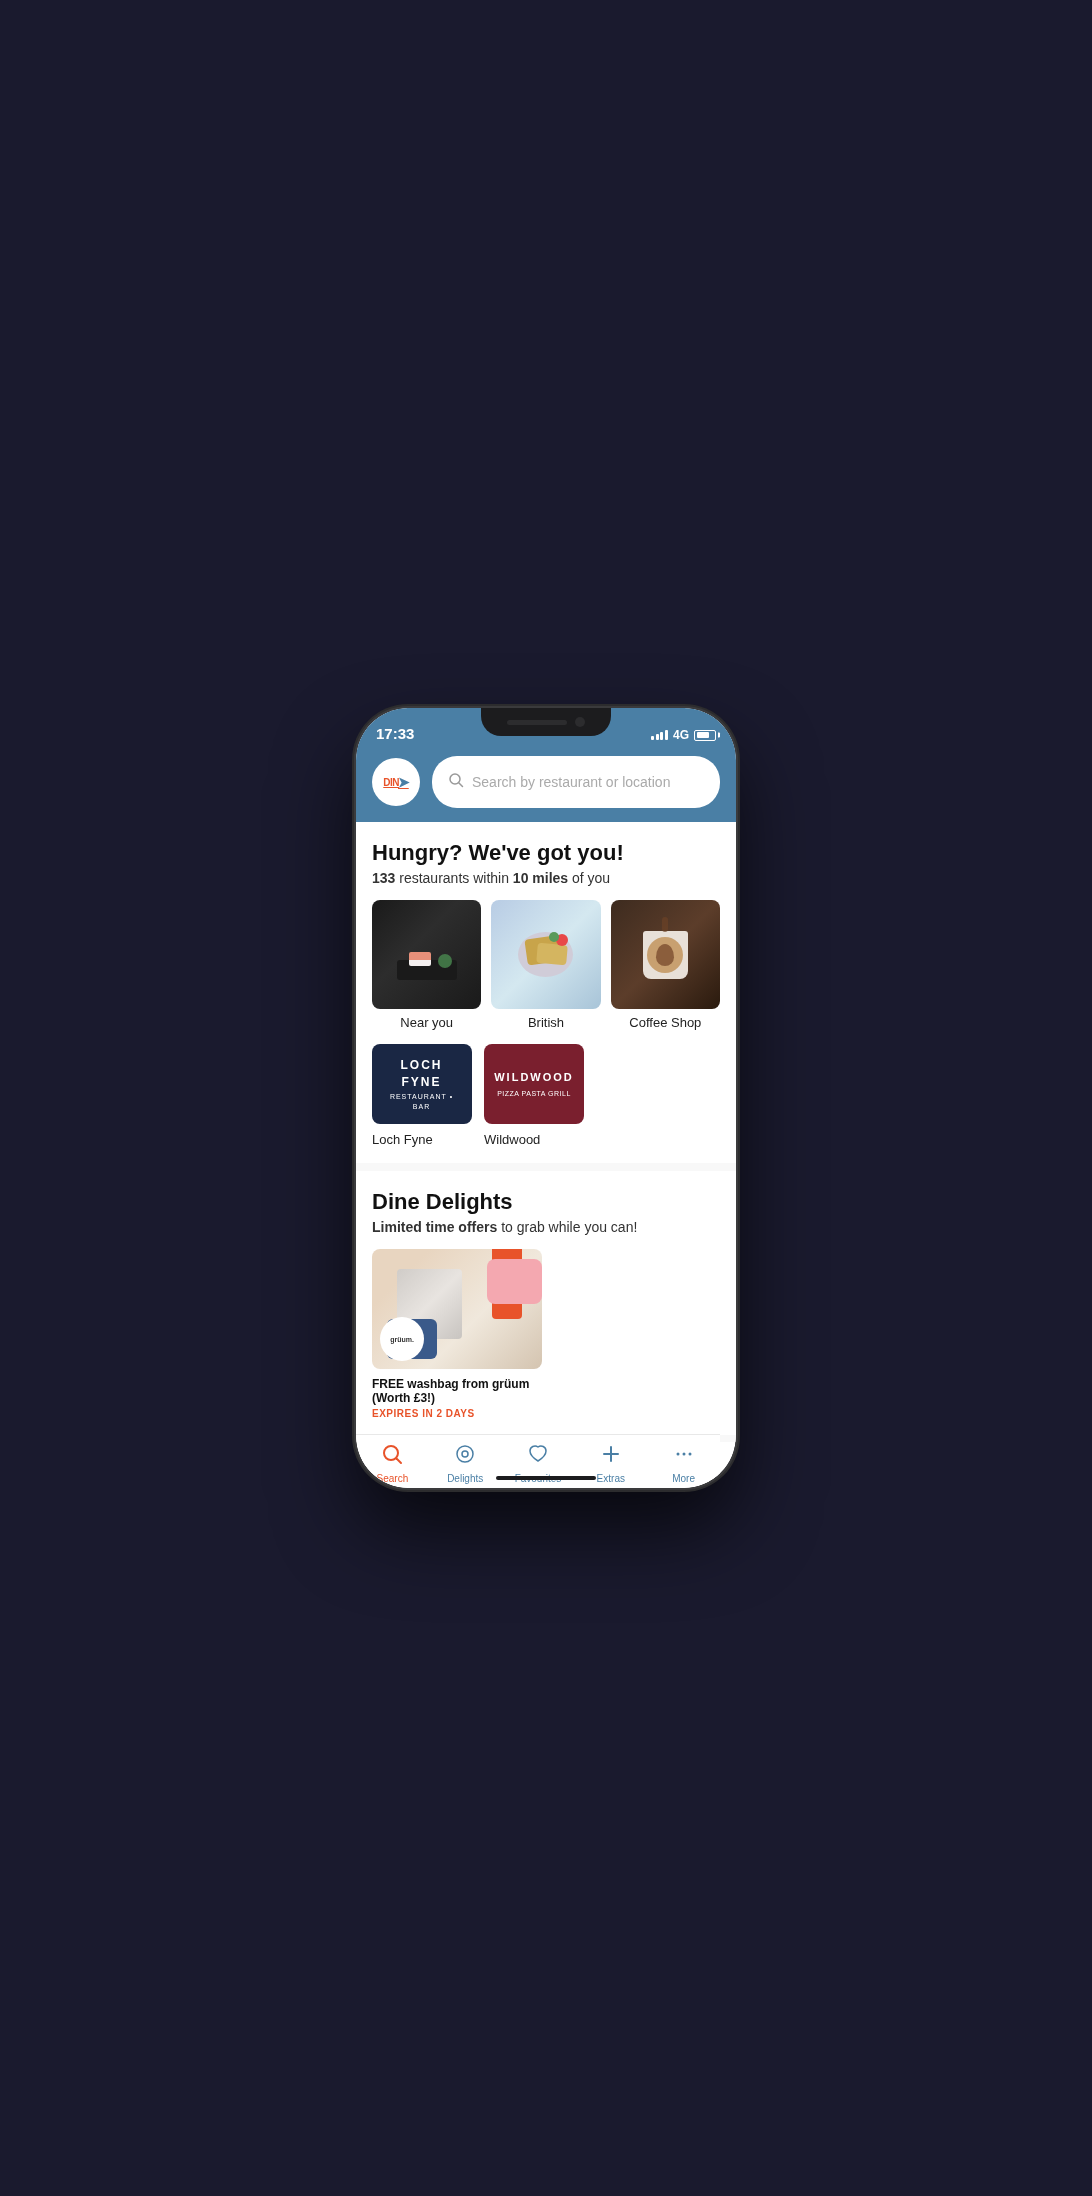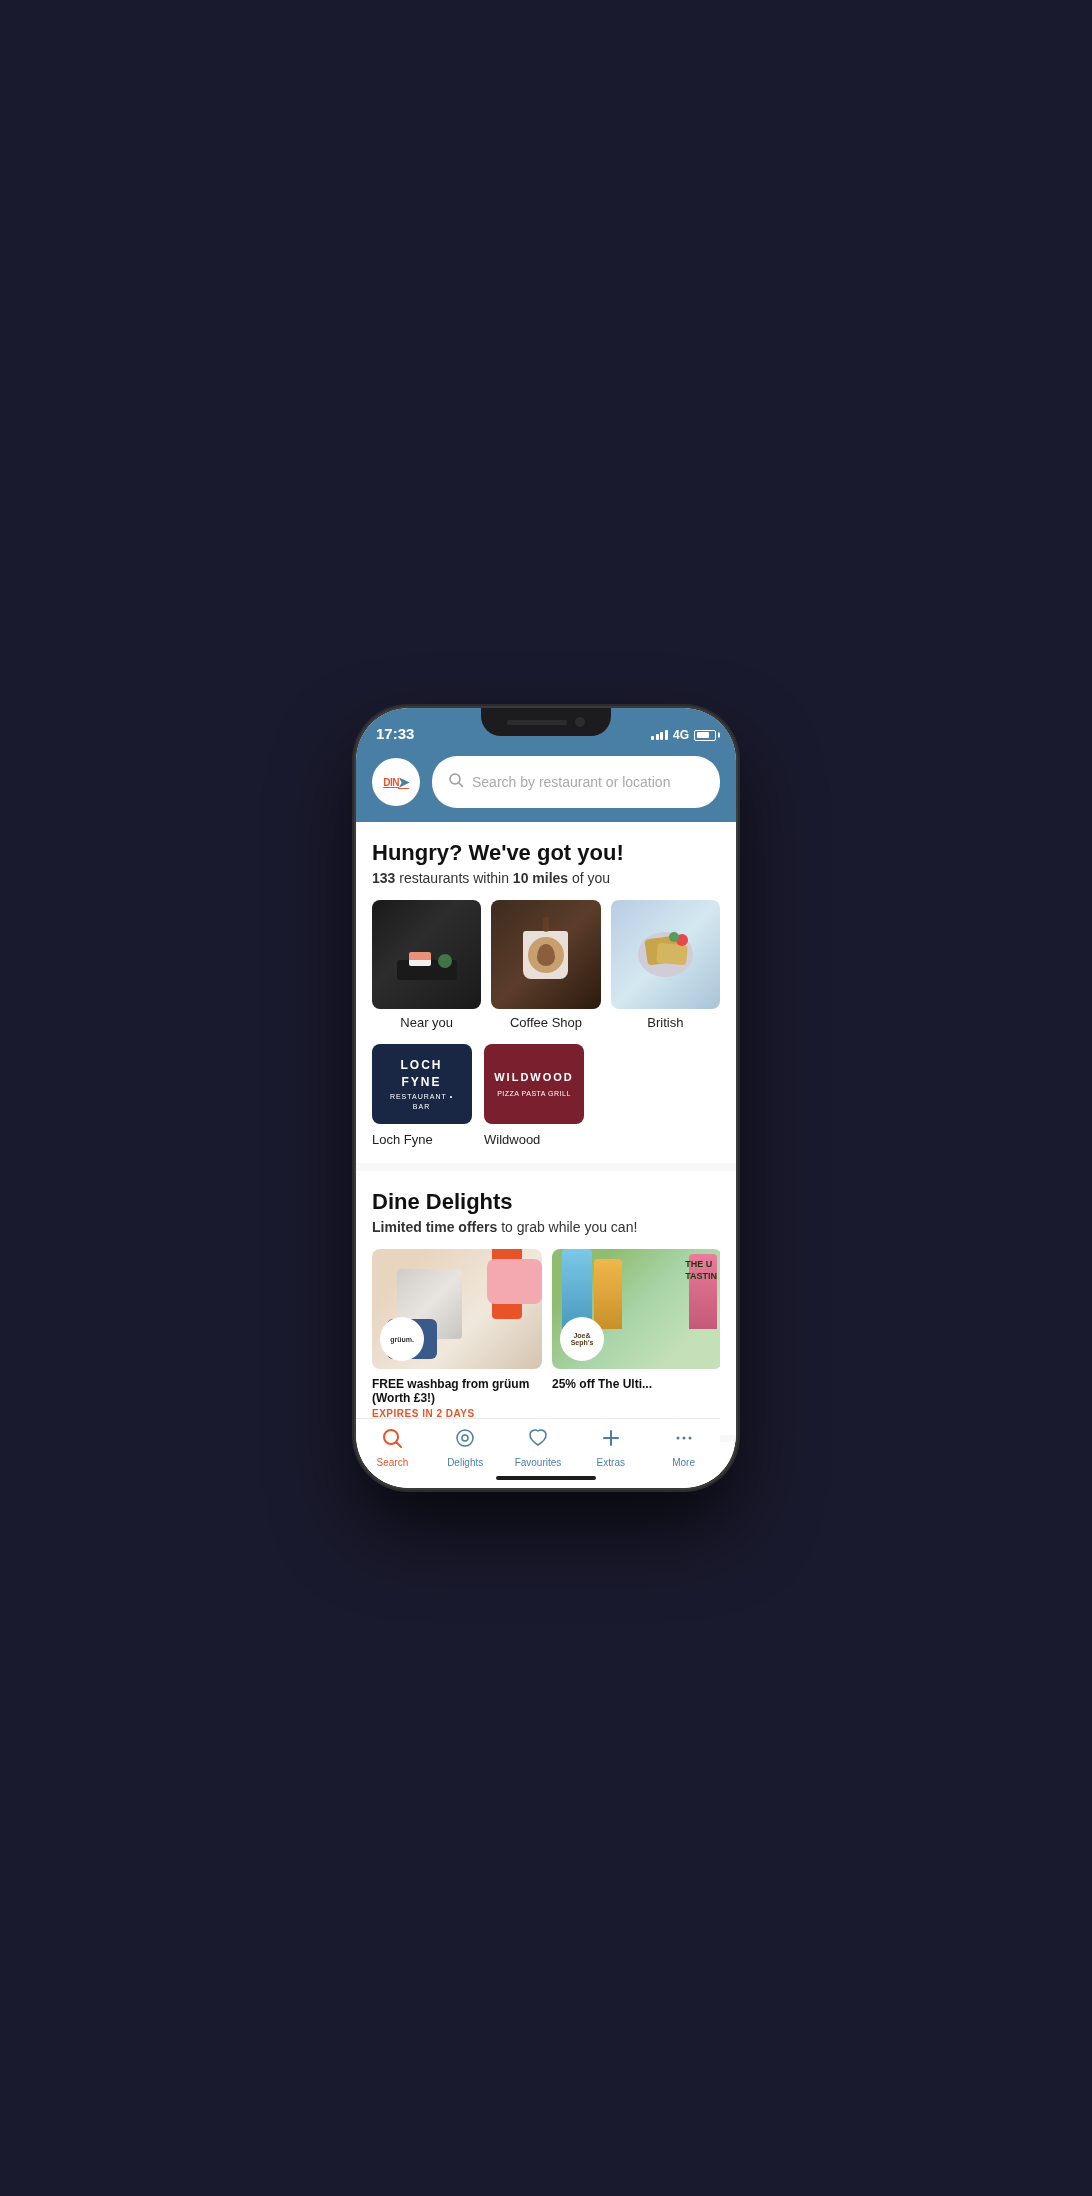--- a/index.html
+++ b/index.html
@@ -423,21 +423,21 @@
       align-items: center;
       justify-content: center;
     }
 
     
     .bottom-nav {
       position: absolute;
       bottom: 0;
       left: 0;
       right: 16px;
-      height: 70px;
+      height: 54px;
       background: white;
       border-top: 1px solid #e8e8e8;
       display: flex;
       align-items: flex-start;
       padding-top: 8px;
     }
     .nav-item {
       flex: 1;
       display: flex;
       flex-direction: column;
@@ -592,55 +592,55 @@
 
                 <div style="position:relative;width:60px;height:50px">
                   <div style="position:absolute;bottom:0;left:0;width:60px;height:20px;background:#1a1a1a;border-radius:3px"></div>
                   <div style="position:absolute;bottom:14px;left:12px;width:22px;height:12px;background:#f4f0f0;border-radius:2px"></div>
                   <div style="position:absolute;bottom:20px;left:12px;width:22px;height:8px;background:#e8907a;border-radius:2px 2px 0 0"></div>
                   <div style="position:absolute;bottom:12px;right:5px;width:14px;height:14px;background:#4a8a50;border-radius:50%;opacity:0.8"></div>
                 </div>
               </div>
             </div>
             <span class="category-label">Near you</span>
-          </div>
-
-          <div class="category-item">
-            <div class="category-img img-coffee">
-              <div class="food-decoration">
-
-                <div style="position:relative;width:55px;height:55px;display:flex;align-items:center;justify-content:center">
-                  <div style="width:45px;height:48px;background:#e8e0d8;border-radius:3px 3px 8px 8px;display:flex;align-items:center;justify-content:center;position:relative">
-                    <div style="width:36px;height:36px;background:#c8a070;border-radius:50%;display:flex;align-items:center;justify-content:center">
-                      <div style="width:18px;height:22px;background:#8b5e3c;border-radius:50% 50% 50% 50% / 60% 60% 40% 40%"></div>
-                    </div>
-                  </div>
-
-                  <div style="position:absolute;top:-10px;left:50%;transform:translateX(-50%);width:6px;height:15px;background:#6b4226;border-radius:3px;opacity:0.7"></div>
-                </div>
-              </div>
-            </div>
-            <span class="category-label">Coffee Shop</span>
           </div>
 
           <div class="category-item">
             <div class="category-img img-british">
               <div class="food-decoration">
                 <div style="position:relative;width:60px;height:50px;display:flex;align-items:center;justify-content:center">
                   <div style="width:55px;height:45px;background:#d0ccd8;border-radius:50%;display:flex;align-items:center;justify-content:center;position:relative">
                     <div style="position:absolute;width:38px;height:26px;background:#c8a44a;border-radius:4px;transform:rotate(-8deg);top:5px;left:8px"></div>
                     <div style="position:absolute;width:30px;height:20px;background:#d4b560;border-radius:4px;transform:rotate(5deg);top:12px;right:6px"></div>
                     <div style="position:absolute;top:2px;right:5px;width:12px;height:12px;background:#e84848;border-radius:50%"></div>
                     <div style="position:absolute;top:0px;right:14px;width:10px;height:10px;background:#5a9a5a;border-radius:50%"></div>
                   </div>
                 </div>
               </div>
             </div>
             <span class="category-label">British</span>
           </div>
+
+          <div class="category-item">
+            <div class="category-img img-coffee">
+              <div class="food-decoration">
+
+                <div style="position:relative;width:55px;height:55px;display:flex;align-items:center;justify-content:center">
+                  <div style="width:45px;height:48px;background:#e8e0d8;border-radius:3px 3px 8px 8px;display:flex;align-items:center;justify-content:center;position:relative">
+                    <div style="width:36px;height:36px;background:#c8a070;border-radius:50%;display:flex;align-items:center;justify-content:center">
+                      <div style="width:18px;height:22px;background:#8b5e3c;border-radius:50% 50% 50% 50% / 60% 60% 40% 40%"></div>
+                    </div>
+                  </div>
+
+                  <div style="position:absolute;top:-10px;left:50%;transform:translateX(-50%);width:6px;height:15px;background:#6b4226;border-radius:3px;opacity:0.7"></div>
+                </div>
+              </div>
+            </div>
+            <span class="category-label">Coffee Shop</span>
+          </div>
         </div>
 
         <div class="brand-row">
 
           <div class="brand-item">
             <div class="brand-logo brand-logo-lochfyne">
               <div class="brand-text-lf">
                 <div style="font-size:12px;letter-spacing:2px">LOCH</div>
                 <div style="font-size:12px;letter-spacing:2px">FYNE</div>
                 <div style="font-size:7px;letter-spacing:1px;font-weight:400;margin-top:2px">RESTAURANT • BAR</div>
@@ -678,37 +678,20 @@
               <div class="gruum-bag-pink"></div>
               <div class="gruum-bag-blue"></div>
               <div class="gruum-logo">
                 <span style="font-size:7px;font-weight:700;color:#333">grüum.</span>
               </div>
             </div>
             <div class="delight-title">FREE washbag from grüum (Worth £3!)</div>
             <div class="delight-expires">EXPIRES IN 2 DAYS</div>
           </div>
 
-          <div class="delight-card">
-            <div class="delight-img delight-img-joe">
-              <div class="joe-bg-decorations">
-
-                <div style="position:absolute;top:0;left:10px;width:30px;height:80px;background:linear-gradient(to bottom, #7bc8e8, #4a9abf);border-radius:4px 4px 0 0"></div>
-                <div style="position:absolute;top:5px;right:5px;width:28px;height:75px;background:linear-gradient(to bottom, #e87c9a, #c45a78);border-radius:4px 4px 0 0"></div>
-                <div style="position:absolute;top:10px;left:42px;width:28px;height:70px;background:linear-gradient(to bottom, #f0b84a, #c8902a);border-radius:4px 4px 0 0"></div>
-                <div class="joe-text-overlay">
-                  <div style="font-size:9px;font-weight:800;color:#1a3a0a;line-height:1.3">THE U<br>TASTIN</div>
-                </div>
-              </div>
-              <div class="joe-logo">
-                <span style="font-size:7px;font-weight:700;color:#5a3a1a;text-align:center;line-height:1.1">Joe&amp;<br>Seph's</span>
-              </div>
-            </div>
-            <div class="delight-title">25% off The Ulti...</div>
-          </div>
         </div>
       </div>
 
     </div>
 
     <div class="bottom-nav">
 
       <div class="nav-item nav-active">
         <span class="nav-icon">
           <svg width="22" height="22" viewBox="0 0 22 22" fill="none">

